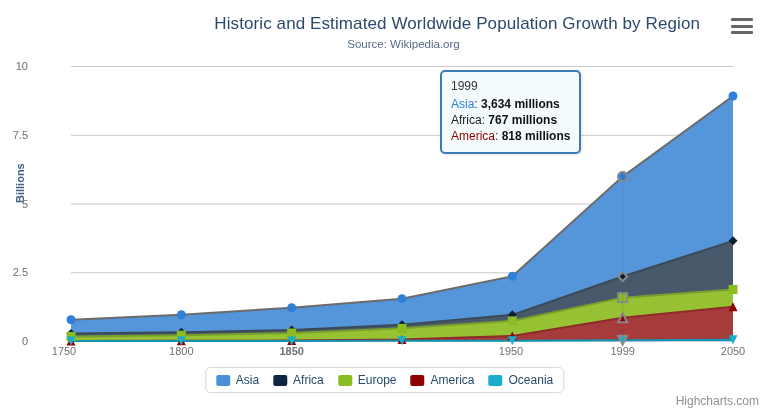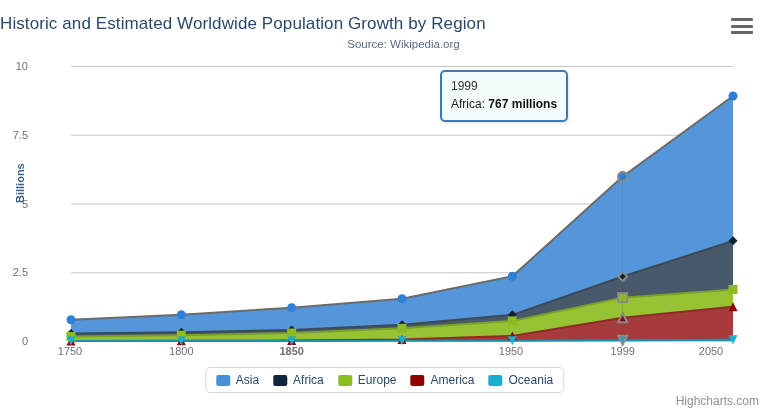--- a/index.html
+++ b/index.html
@@ -16,24 +16,24 @@
     width: 769px;
     height: 416px;
     background: #ffffff;
     overflow: hidden;
     -webkit-font-smoothing: antialiased;
   }
 
   
   .chart-title {
     position: absolute;
-    left: 0;
+    left: 6px;
     top: 14px;
     width: 694px;
-    text-align: left;
+    text-align: right;
     font-size: 17px;
     color: #2b4a6b;
     letter-spacing: 0.1px;
     font-weight: normal;
     white-space: nowrap;
   }
   .chart-subtitle {
     position: absolute;
     left: 0;
     top: 38px;
@@ -193,27 +193,27 @@
   <div class="axis-title">Billions</div>
 
   <div id="y-labels">
       <div class="y-label" style="top: 341px;">0</div>
       <div class="y-label" style="top: 272.25px;">2.5</div>
       <div class="y-label" style="top: 203.5px;">5</div>
       <div class="y-label" style="top: 134.75px;">7.5</div>
       <div class="y-label" style="top: 66px;">10</div>
     </div>
   <div id="x-labels">
-      <div class="x-label" style="left: 70px;">1750</div>
+      <div class="x-label" style="left: 64px;">1750</div>
       <div class="x-label" style="left: 181.333px; text-align: center;">1800</div>
       <div class="x-label" style="left: 291.667px; font-weight: bold;">1850</div>
       <div class="x-label" style="left: 402px; margin-top: 24px;">1900</div>
       <div class="x-label" style="left: 511px;">1950</div>
       <div class="x-label" style="left: 622.667px;">1999</div>
-      <div class="x-label" style="left: 711px;">2050</div>
+      <div class="x-label" style="left: 733px;">2050</div>
     </div>
 
   <div id="plot">
       <svg width="662" height="279" overflow="visible">
         <line x1="0" x2="662" y1="275.5" y2="275.5" stroke="#c0d0e0" stroke-width="1"></line>
         <line x1="0" x2="662" y1="206.75" y2="206.75" stroke="#c8c8c8" stroke-width="1"></line>
         <line x1="0" x2="662" y1="138" y2="138" stroke="#c8c8c8" stroke-width="1"></line>
         <line x1="0" x2="662" y1="69.25" y2="69.25" stroke="#c8c8c8" stroke-width="1"></line>
         <line x1="0" x2="662" y1="0.5" y2="0.5" stroke="#c8c8c8" stroke-width="1"></line>
         <path d="M 0 253.74 L 110.33 248.76 L 220.67 241.70 L 331.00 232.65 L 441.33 210.29 L 551.67 110.60 L 662.00 30.00 L 662 275 L 0 275 Z" fill="#5596da"></path>
@@ -357,18 +357,20 @@
       </div>
       <div class="legend-item">
         <span class="legend-swatch" style="background: rgb(26, 173, 206);"></span>
         <span>Oceania</span>
       </div>
     </div>
 
   <div class="tooltip" id="tooltip">
     <div class="tooltip-header">1999</div>
     <div id="tooltip-rows">
+        <div class="tooltip-row"><span class="t-name" style="color: rgb(47, 126, 216);">Asia</span><span>: </span><span class="t-val">3,634 millions</span></div>
         <div class="tooltip-row"><span class="t-name" style="color: rgb(26, 26, 26);">Africa</span><span>: </span><span class="t-val">767 millions</span></div>
+        <div class="tooltip-row"><span class="t-name" style="color: rgb(145, 0, 0);">America</span><span>: </span><span class="t-val">818 millions</span></div>
       </div>
   </div>
 
   <div class="credits">Highcharts.com</div>
 </div>
 
 </body></html>

